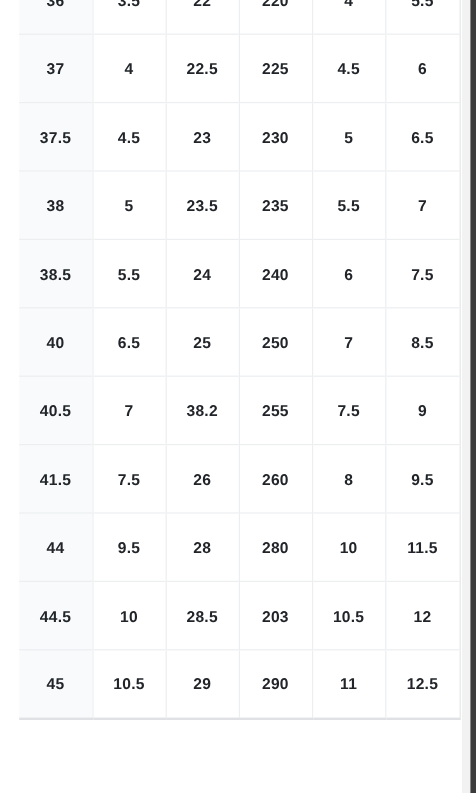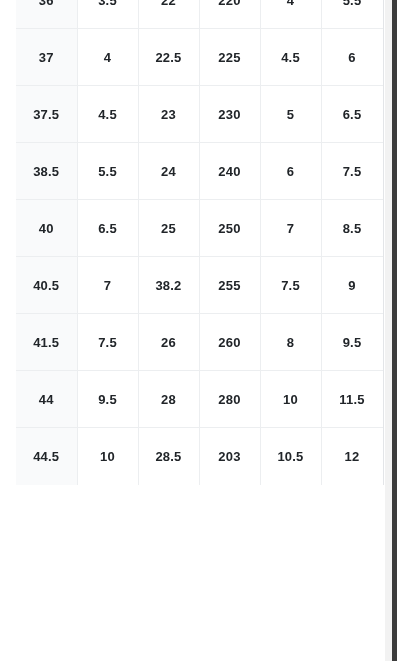--- a/index.html
+++ b/index.html
@@ -131,20 +131,28 @@
           </tr>
           <tr>
             <td class="first-col">37.5</td>
             <td>4.5</td>
             <td>23</td>
             <td>230</td>
             <td>5</td>
             <td>6.5</td>
           </tr>
           <tr>
+            <td class="first-col">38</td>
+            <td>5</td>
+            <td>23.5</td>
+            <td>235</td>
+            <td>5.5</td>
+            <td>7</td>
+          </tr>
+          <tr>
             <td class="first-col">38.5</td>
             <td>5.5</td>
             <td>24</td>
             <td>240</td>
             <td>6</td>
             <td>7.5</td>
           </tr>
           <tr>
             <td class="first-col">40</td>
             <td>6.5</td>
@@ -178,20 +186,28 @@
             <td>11.5</td>
           </tr>
           <tr>
             <td class="first-col">44.5</td>
             <td>10</td>
             <td>28.5</td>
             <td>203</td>
             <td>10.5</td>
             <td>12</td>
           </tr>
+          <tr class="last-row">
+            <td class="first-col">45</td>
+            <td>10.5</td>
+            <td>29</td>
+            <td>290</td>
+            <td>11</td>
+            <td>12.5</td>
+          </tr>
         </tbody>
     </table>
   </div>
 
   <div class="page-gutter"></div>
   <div class="page-edge"></div>
 
 </div>
 
 </body></html>

